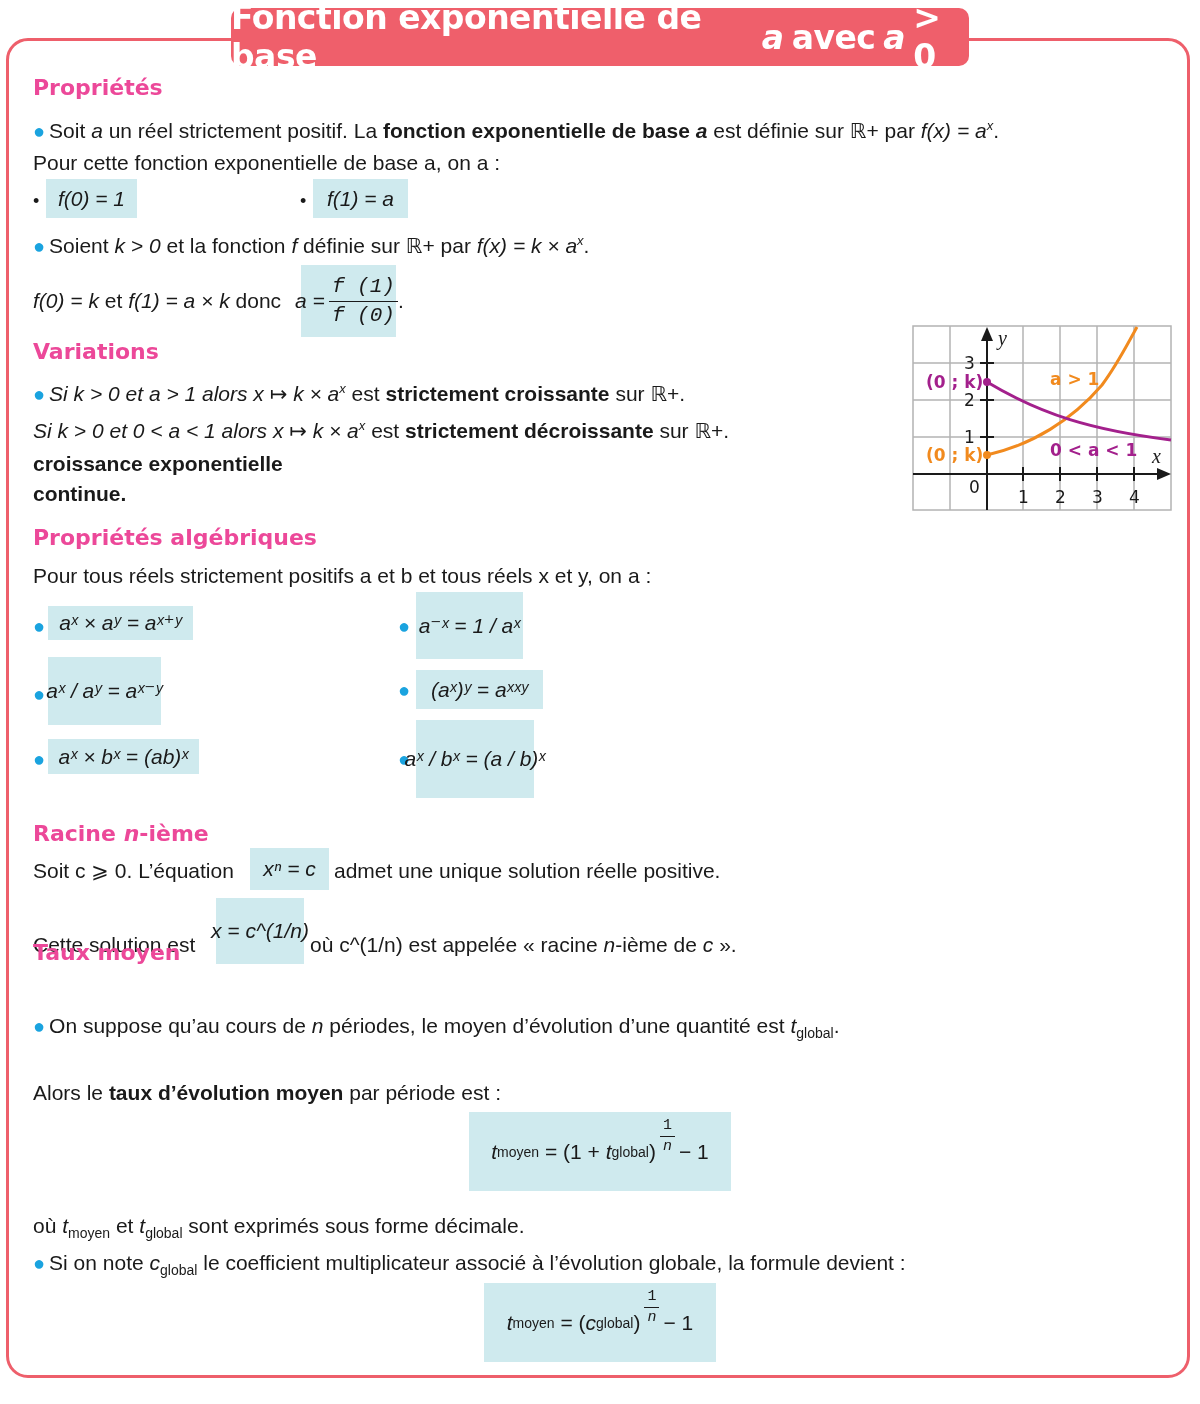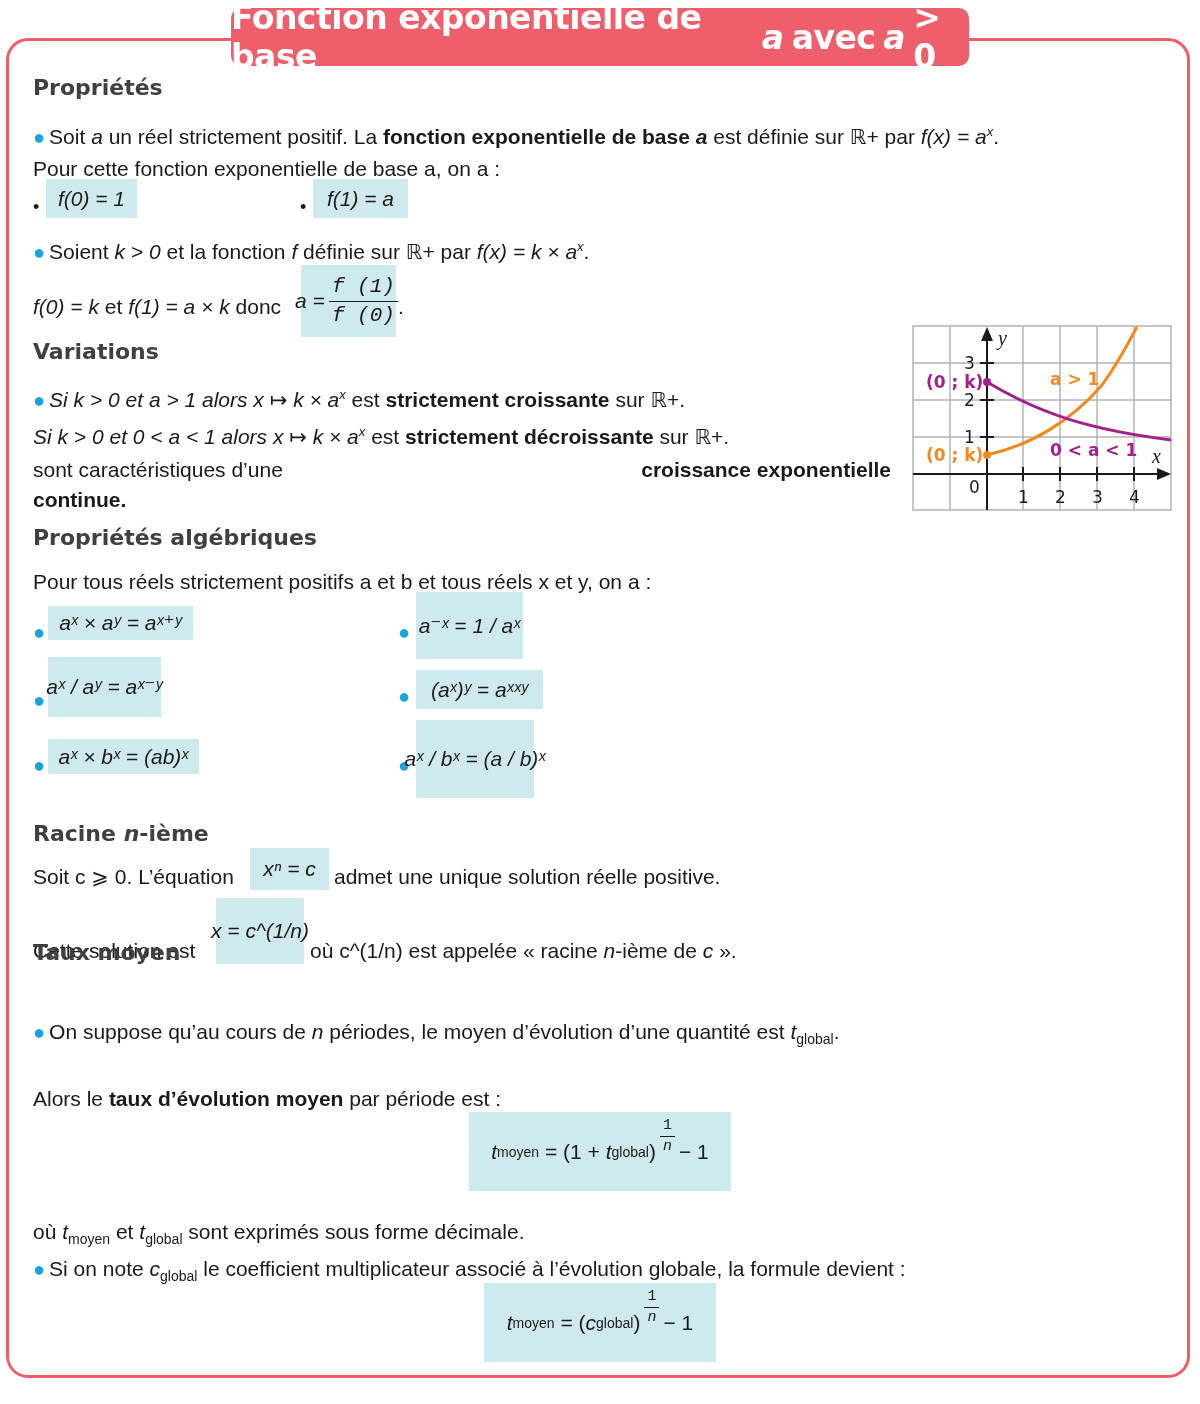--- a/index.html
+++ b/index.html
@@ -5,24 +5,24 @@
   html, body { margin: 0; padding: 0; background: #ffffff; }
   body { width: 1200px; height: 1404px; position: relative; overflow: hidden;
          font-family: "Liberation Sans", "DejaVu Sans", sans-serif; color: #1a1a1a; }
   .frame { position: absolute; left: 6px; top: 38px; width: 1184px; height: 1340px;
            border: 3px solid #ee5f6b; border-radius: 22px; box-sizing: border-box; }
   .title-tab { position: absolute; left: 231px; top: 8px; width: 738px; height: 58px;
                background: #ef5f6b; border-radius: 10px; color: #fff;
                font-family: "DejaVu Sans", sans-serif; font-weight: bold; font-size: 33px;
                display: flex; align-items: center; justify-content: center; letter-spacing: -0.5px; }
   .title-tab i { font-style: italic; margin: 0 8px; }
-  .h { position: absolute; left: 33px; color: #404040; font-weight: bold; font-size: 22px;
+  .h { position: absolute; left: 33px; color: #ec4899; font-weight: bold; font-size: 22px;
        font-family: "DejaVu Sans", sans-serif; }
   .h i { font-style: italic; }
-  .line { position: absolute; left: 33px; font-size: 21px; white-space: nowrap; line-height: 40px; }
+  .line { position: absolute; left: 33px; font-size: 21px; white-space: nowrap; line-height: 28px; }
   .dot { color: #1aa3df; font-size: 20px; margin-right: 4px; }
   .bdot { color: #1a1a1a; font-size: 18px; margin-right: 10px; }
   b { font-weight: bold; }
   .box { position: absolute; background: #cfeaee; display: flex; align-items: center;
          justify-content: center; font-size: 21px; white-space: nowrap; }
   .frac { display: inline-flex; flex-direction: column; align-items: center; vertical-align: middle;
           margin: 0 4px; line-height: 1.1; font-family: Liberation Mono, monospace; }
   .frac .num { border-bottom: 1.5px solid #1a1a1a; padding: 0 3px 2px; }
   .frac .den { padding: 2px 3px 0; }
   sup { font-size: 13px; font-style: italic; }
@@ -92,21 +92,20 @@
   <span class="dot">●</span><i>Si k &gt; 0 et a &gt; 1 alors x ↦ k × a</i><sup>x</sup>
   <span>est</span> <b>strictement croissante</b>
   <span>sur ℝ+.</span>
 </div>
 <div class="line" style="top:412px">
   <i>Si k &gt; 0 et 0 &lt; a &lt; 1 alors x ↦ k × a</i><sup>x</sup>
   <span>est</span> <b>strictement décroissante</b>
   <span>sur ℝ+.</span>
 </div>
 <div class="line" style="top:450px;width:858px;display:flex;justify-content:space-between">
-  <span>sont caractéristiques d’une</span>
   <b>croissance exponentielle</b>
 </div>
 <div class="line" style="top:480px"><b>continue.</b></div>
 
 <svg class="graph" viewBox="0 0 260 186">
   <g stroke="#b3b3b3" stroke-width="1.5" fill="none">
     <rect x="1" y="1" width="258" height="184"></rect>
     <line x1="38" y1="1" x2="38" y2="185"></line>
     <line x1="111" y1="1" x2="111" y2="185"></line>
     <line x1="148" y1="1" x2="148" y2="185"></line>
@@ -155,21 +154,21 @@
 
 <div class="h" style="top:525px">Propriétés algébriques</div>
 <div class="line" style="top:562px">Pour tous réels strictement positifs a et b et tous réels x et y, on a :</div>
 
 <div class="line" style="top:612px"><span class="dot">●</span></div>
 <div class="box" style="left:48px;top:606px;width:145px;height:34px">
     <i>aˣ × aʸ = aˣ⁺ʸ</i>
   </div>
 
 <div class="line" style="top:680px"><span class="dot">●</span></div>
-<div class="box" style="left:48px;top:657px;width:113px;height:60px">
+<div class="box" style="left:48px;top:657px;width:113px;height:68px">
     <i>aˣ / aʸ = aˣ⁻ʸ</i>
   </div>
 
 <div class="line" style="top:745px"><span class="dot">●</span></div>
 <div class="box" style="left:48px;top:739px;width:151px;height:35px">
     <i>aˣ × bˣ = (ab)ˣ</i>
   </div>
 
 <div class="line" style="left:398px;top:612px"><span class="dot">●</span></div>
 <div class="box" style="left:416px;top:592px;width:107px;height:67px">

